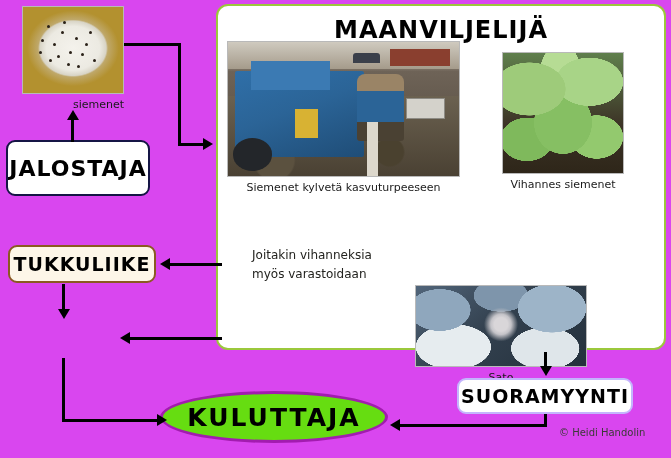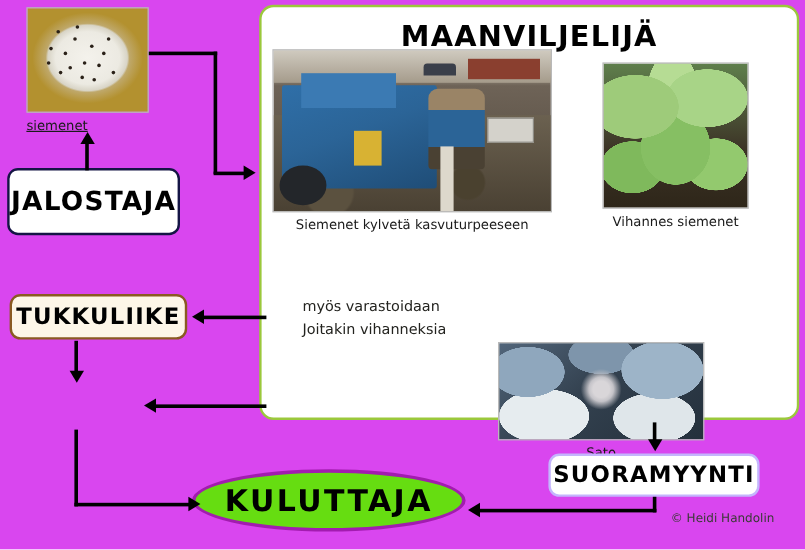--- a/index.html
+++ b/index.html
@@ -101,21 +101,21 @@
     border: 1px solid #b9b9b9;
     box-sizing: border-box;
   }
   .caption {
     margin-top: 4px;
     text-align: center;
     font-size: 11px;
     color: #1a1a1a;
     white-space: nowrap;
   }
-  .caption-left { text-align: left; text-decoration: underline; }
+  .caption-left { text-align: right; }
 
   
   .fig-seeds { left: 22px; top: 6px; width: 102px; }
   .photo-seeds {
     width: 102px; height: 88px;
     background:
       radial-gradient(ellipse 46% 44% at 50% 48%, #f4f2ec 0%, #eceae2 58%, #d8d4c6 72%, #bfa86a 76%, #b3912f 100%),
       linear-gradient(180deg, #c79a2e 0%, #b98d23 100%);
   }
   .seed {
@@ -299,22 +299,22 @@
     <div class="photo photo-seedling"></div>
     <div class="caption">Vihannes siemenet</div>
   </div>
 
   <div class="figure fig-harvest">
     <div class="photo photo-harvest"></div>
     <div class="caption">Sato</div>
   </div>
 
   <div class="note">
+    <div>Joitakin vihanneksia</div>
     <div>myös varastoidaan</div>
-    <div>Joitakin vihanneksia</div>
   </div>
 
   <div class="node node-jalostaja">JALOSTAJA</div>
   <div class="node node-tukkuliike">TUKKULIIKE</div>
   <div class="node node-suoramyynti">SUORAMYYNTI</div>
   <div class="ellipse-kuluttaja">KULUTTAJA</div>
 
   <div class="line v" style="left:71px; top:118px; height:24px;"></div>
   <div class="arrow arrow-up" style="left:67px; top:110px;"></div>
 

